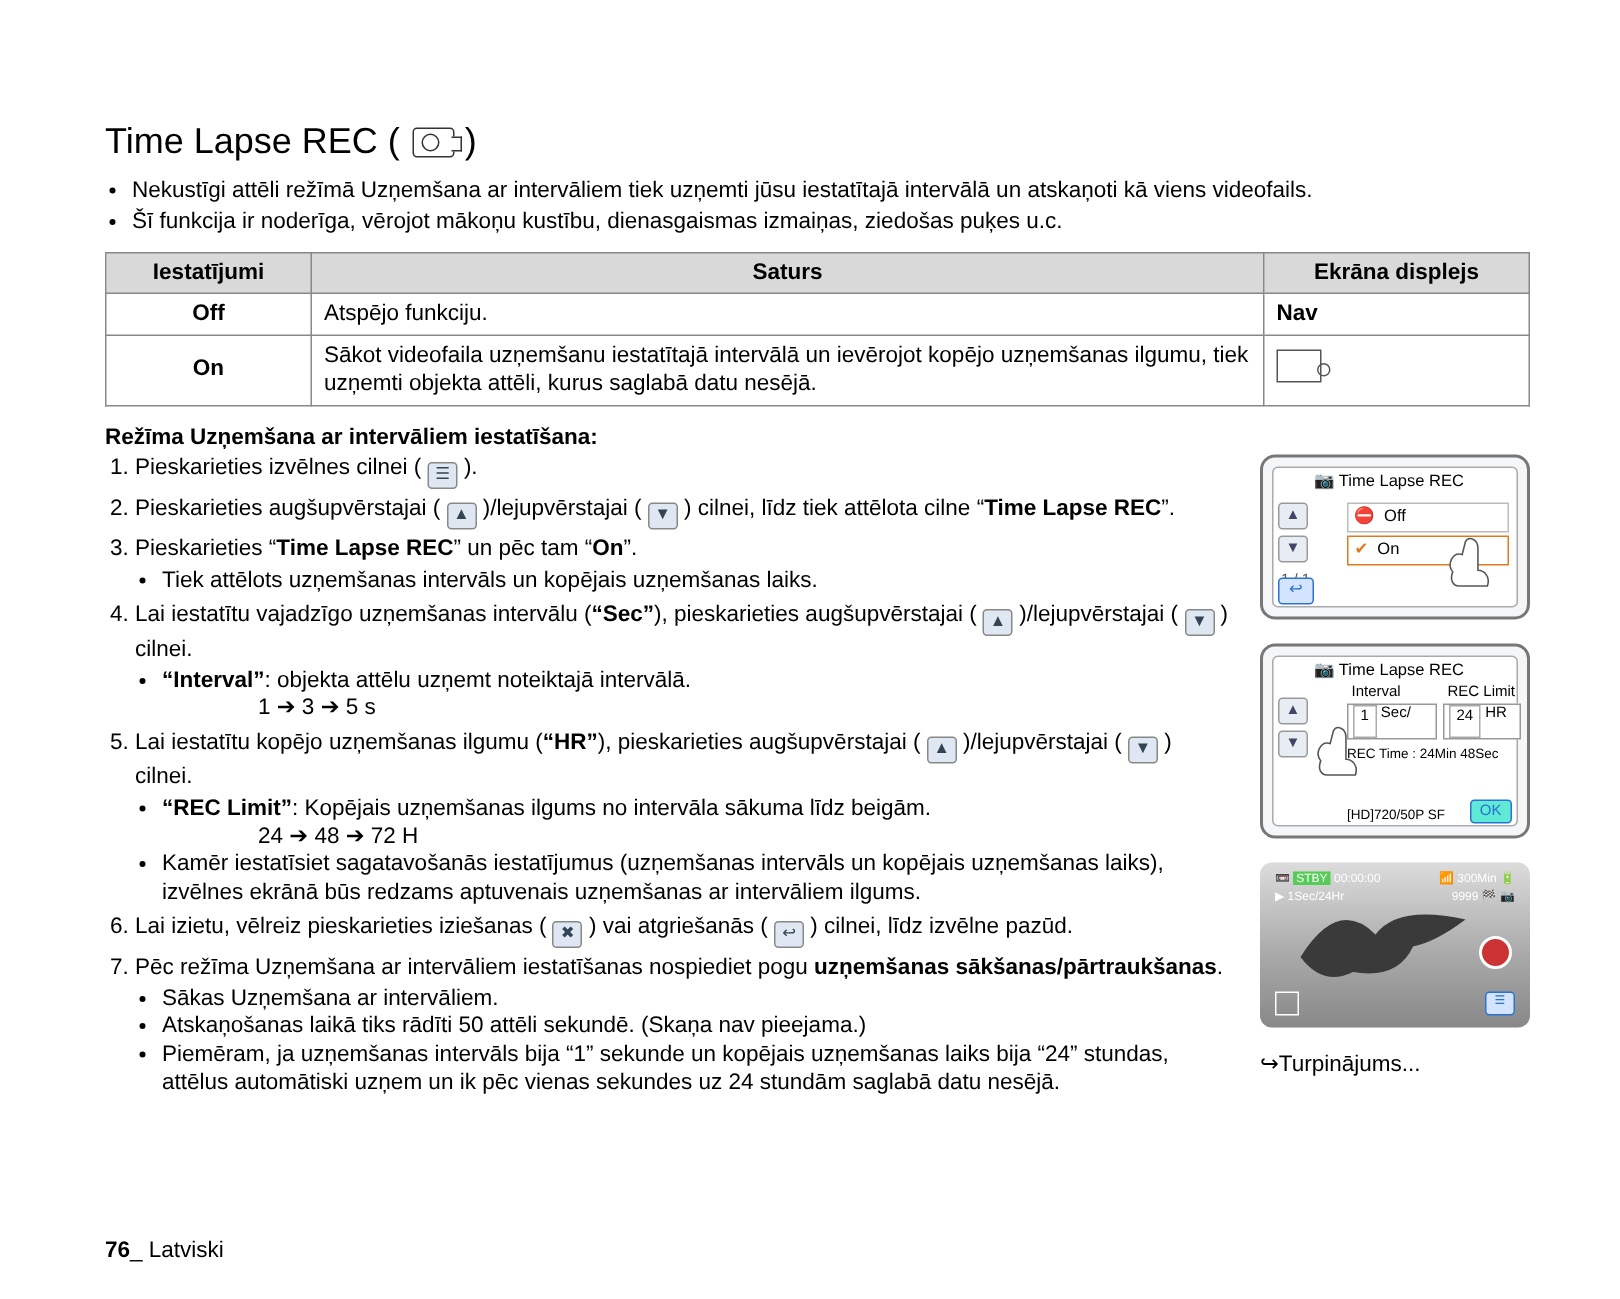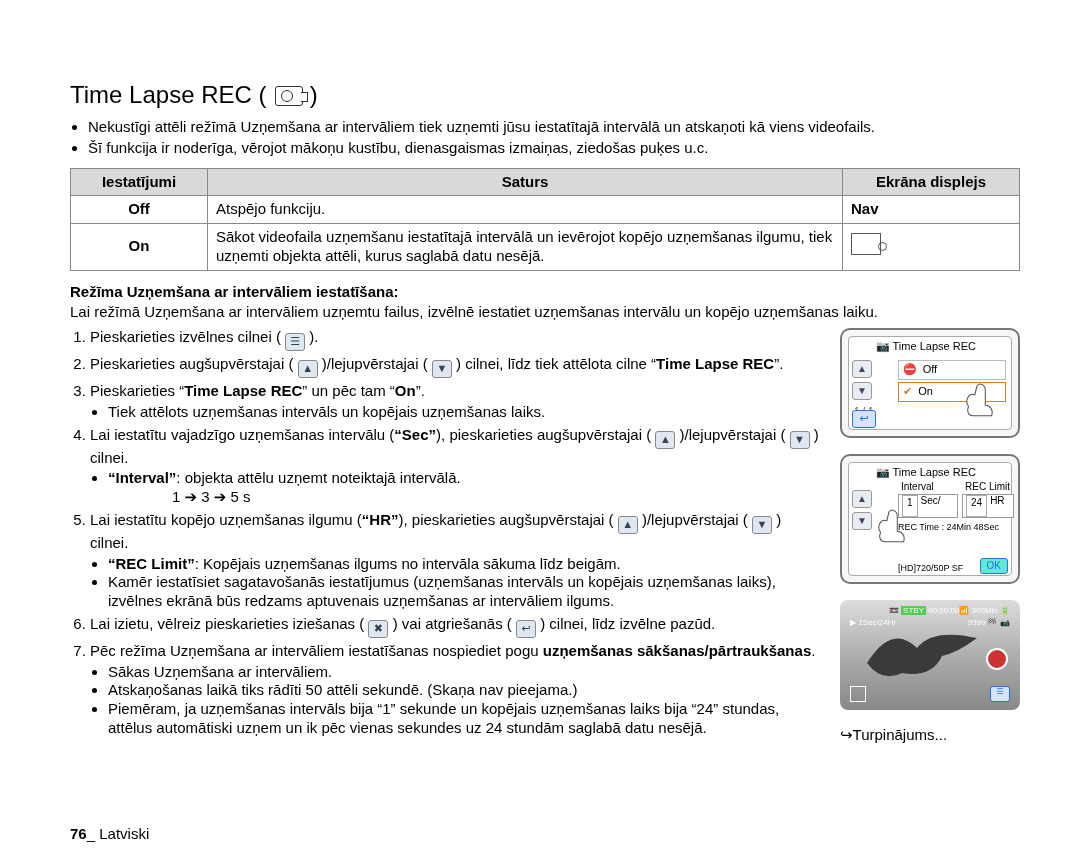--- a/index.html
+++ b/index.html
@@ -59,21 +59,21 @@
           color:#2a72d6;font-size:10px;padding:1px 6px;border-radius:3px}
   .s2 .sidebtn{position:absolute;left:10px;width:18px;height:16px;border:1px solid #999;
               border-radius:3px;background:#e8edf3;font-size:10px;text-align:center;line-height:15px;color:#446}
   .s2 .finger{position:absolute;left:28px;top:50px;width:42px;height:42px}
 
   .s3{height:110px;border:none}
   .s3 .img{position:absolute;inset:0;border-radius:8px;overflow:hidden;
            background:linear-gradient(#dcdcdc,#aaa 55%,#888)}
   .s3 .bird{position:absolute;left:22px;top:18px;width:120px;height:70px}
   .s3 .hud{position:absolute;top:6px;left:10px;right:10px;font-size:8px;color:#fff;
-           display:flex;justify-content:flex-end}
+           display:flex;justify-content:space-between}
   .s3 .hud2{position:absolute;top:18px;left:10px;right:10px;font-size:8px;color:#fff;
             display:flex;justify-content:space-between}
   .s3 .rec{position:absolute;right:12px;top:44%;width:18px;height:18px;border:2px solid #fff;
            background:#c33;border-radius:50%}
   .s3 .menu{position:absolute;right:10px;bottom:8px;width:18px;height:14px;background:#d4e4ff;
             border:1px solid #2a72d6;border-radius:3px;font-size:8px;text-align:center;color:#2a72d6}
   .s3 .grid{position:absolute;left:10px;bottom:8px;width:14px;height:14px;border:1px solid #fff}
   .disp-ic{display:inline-block;width:28px;height:20px;border:1px solid #555;position:relative}
   .disp-ic::after{content:"";position:absolute;right:-7px;top:8px;width:7px;height:7px;
                   border:1px solid #555;border-radius:50%}
@@ -117,21 +117,20 @@
       <td class="c">On</td>
       <td>Sākot videofaila uzņemšanu iestatītajā intervālā un ievērojot kopējo uzņemšanas ilgumu, tiek uzņemti objekta attēli, kurus saglabā datu nesējā.</td>
       <td class="disp">
         <span class="disp-ic"></span>
       </td>
     </tr>
   </tbody>
     </table>
 
   <p class="subhead">Režīma Uzņemšana ar intervāliem iestatīšana:</p>
-  <p class="para">Lai režīmā Uzņemšana ar intervāliem uzņemtu failus, izvēlnē iestatiet uzņemšanas intervālu un kopējo uzņemšanas laiku.</p>
 
   <div class="columns">
     <div class="col-left">
       <ol class="steps">
         <li>
           <span>Pieskarieties izvēlnes cilnei (</span>
           <span class="btn-ic">☰</span>
           <span>).</span>
         </li>
         <li>
@@ -162,20 +161,21 @@
         </li>
         <li>
           <span>Lai iestatītu kopējo uzņemšanas ilgumu (</span><b>“HR”</b><span>), pieskarieties augšupvērstajai (</span>
           <span class="btn-ic">▲</span>
           <span>)/lejupvērstajai (</span>
           <span class="btn-ic">▼</span>
           <span>) cilnei.</span>
           <ul>
             <li>
               <b>“REC Limit”</b><span>: Kopējais uzņemšanas ilgums no intervāla sākuma līdz beigām.</span>
+              <div class="indent">24 ➔ 48 ➔ 72 H</div>
             </li>
             <li>Kamēr iestatīsiet sagatavošanās iestatījumus (uzņemšanas intervāls un kopējais uzņemšanas laiks), izvēlnes ekrānā būs redzams aptuvenais uzņemšanas ar intervāliem ilgums.</li>
           </ul>
         </li>
         <li>
           <span>Lai izietu, vēlreiz pieskarieties iziešanas (</span>
           <span class="btn-ic">✖</span>
           <span>) vai atgriešanās (</span>
           <span class="btn-ic">↩</span>
           <span>) cilnei, līdz izvēlne pazūd.</span>

